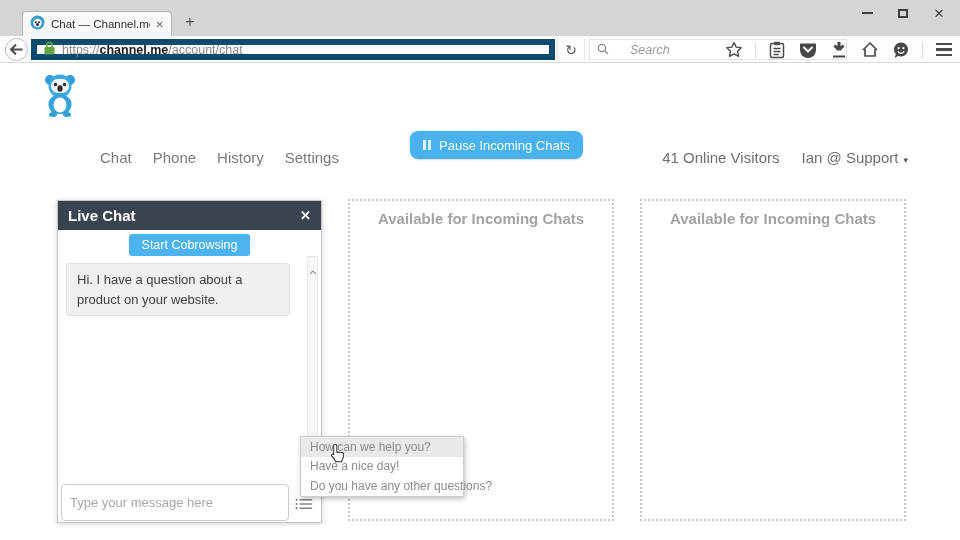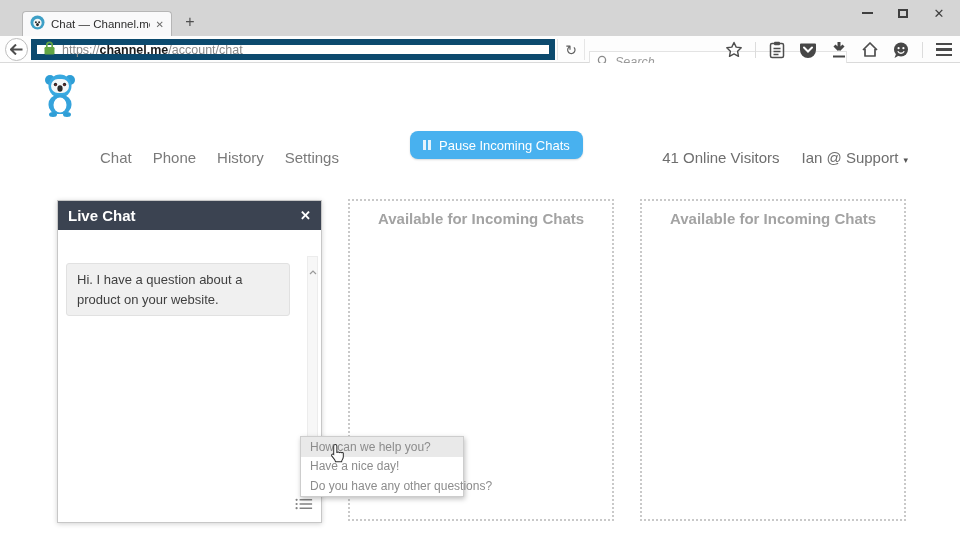--- a/index.html
+++ b/index.html
@@ -23,22 +23,22 @@
 
   .toolbar { position:absolute; top:36px; left:0; width:960px; height:27px; background:#fdfdfd; border-bottom:1px solid #dadada; }
   .back-btn { position:absolute; left:5px; top:38px; width:23px; height:23px; border:1px solid #bdbdbd; border-radius:50%;
     background:#fff; display:flex; align-items:center; justify-content:center; }
   .urlbar { position:absolute; left:31px; top:39px; width:524px; height:21px; background:#fff; border:6px solid #0c4a6e;
     display:flex; align-items:center; padding:0 7px; gap:7px; font-size:12.5px; }
   .url-scheme,.url-path { color:#8a8a8a; }
   .url-domain { color:#1c1c1c; font-weight:bold; }
   .reload-btn { position:absolute; left:557px; top:39px; width:28px; height:21px; border-left:1px solid #e6e6e6; border-right:1px solid #e6e6e6;
     display:flex; align-items:center; justify-content:center; color:#5f5f5f; font-size:14px; }
-  .searchbox { position:absolute; left:589px; top:51px; width:258px; height:21px; border:1px solid #e3e3e3; background:#fff;
-    display:flex; align-items:center; padding:0 7px; gap:6px; }
+  .searchbox { position:absolute; left:589px; top:39px; width:258px; height:21px; border:1px solid #e3e3e3; background:#fff;
+    display:flex; align-items:center; padding:0 7px; gap:21px; }
   .searchbox input { border:none; outline:none; width:200px; font-size:12.5px; font-style:italic; color:#555;
     font-family:"Liberation Sans",sans-serif; background:transparent; }
   .searchbox input::placeholder { color:#9a9a9a; }
   .chrome-icons { position:absolute; right:6px; top:38px; height:23px; display:flex; align-items:center; gap:11px; }
   .ci { display:flex; align-items:center; justify-content:center; width:20px; height:20px; }
   .vsep { width:1px; height:16px; background:#dcdcdc; }
   .burger { display:flex; flex-direction:column; gap:3px; }
   .burger span { width:16px; height:2.5px; background:#4a4a4a; }
 
   
@@ -234,28 +234,30 @@
         <i></i>
       </span>
     <span>Pause Incoming Chats</span>
   </div>
 
   <div class="live-chat" style="top:137px;">
     <div class="lc-header">
       <span class="lc-title">Live Chat</span>
       <span class="lc-close">✕</span>
     </div>
+    <div class="cobrowse">Start Cobrowsing</div>
     <div class="bubble">Hi. I have a question about a product on your website.</div>
     <div class="scroll-track">
       <span class="scroll-up">
         <svg width="8" height="5" viewBox="0 0 8 5">
             <polyline points="1,4 4,1 7,4" stroke="#9a9a9a" stroke-width="1.2" fill="none"></polyline>
           </svg>
       </span>
     </div>
+    <input class="chat-input" placeholder="Type your message here" style="">
     <div class="canned-btn">
       <svg width="18" height="12" viewBox="0 0 18 12">
         <circle cx="1.6" cy="1.8" r="1.1" fill="#828282"></circle>
         <circle cx="1.6" cy="6" r="1.1" fill="#828282"></circle>
         <circle cx="1.6" cy="10.2" r="1.1" fill="#828282"></circle>
         <path d="M4.6 1.8 h12.5 M4.6 6 h12.5 M4.6 10.2 h12.5" stroke="#828282" stroke-width="1.6"></path>
       </svg>
     </div>
   </div>
 

